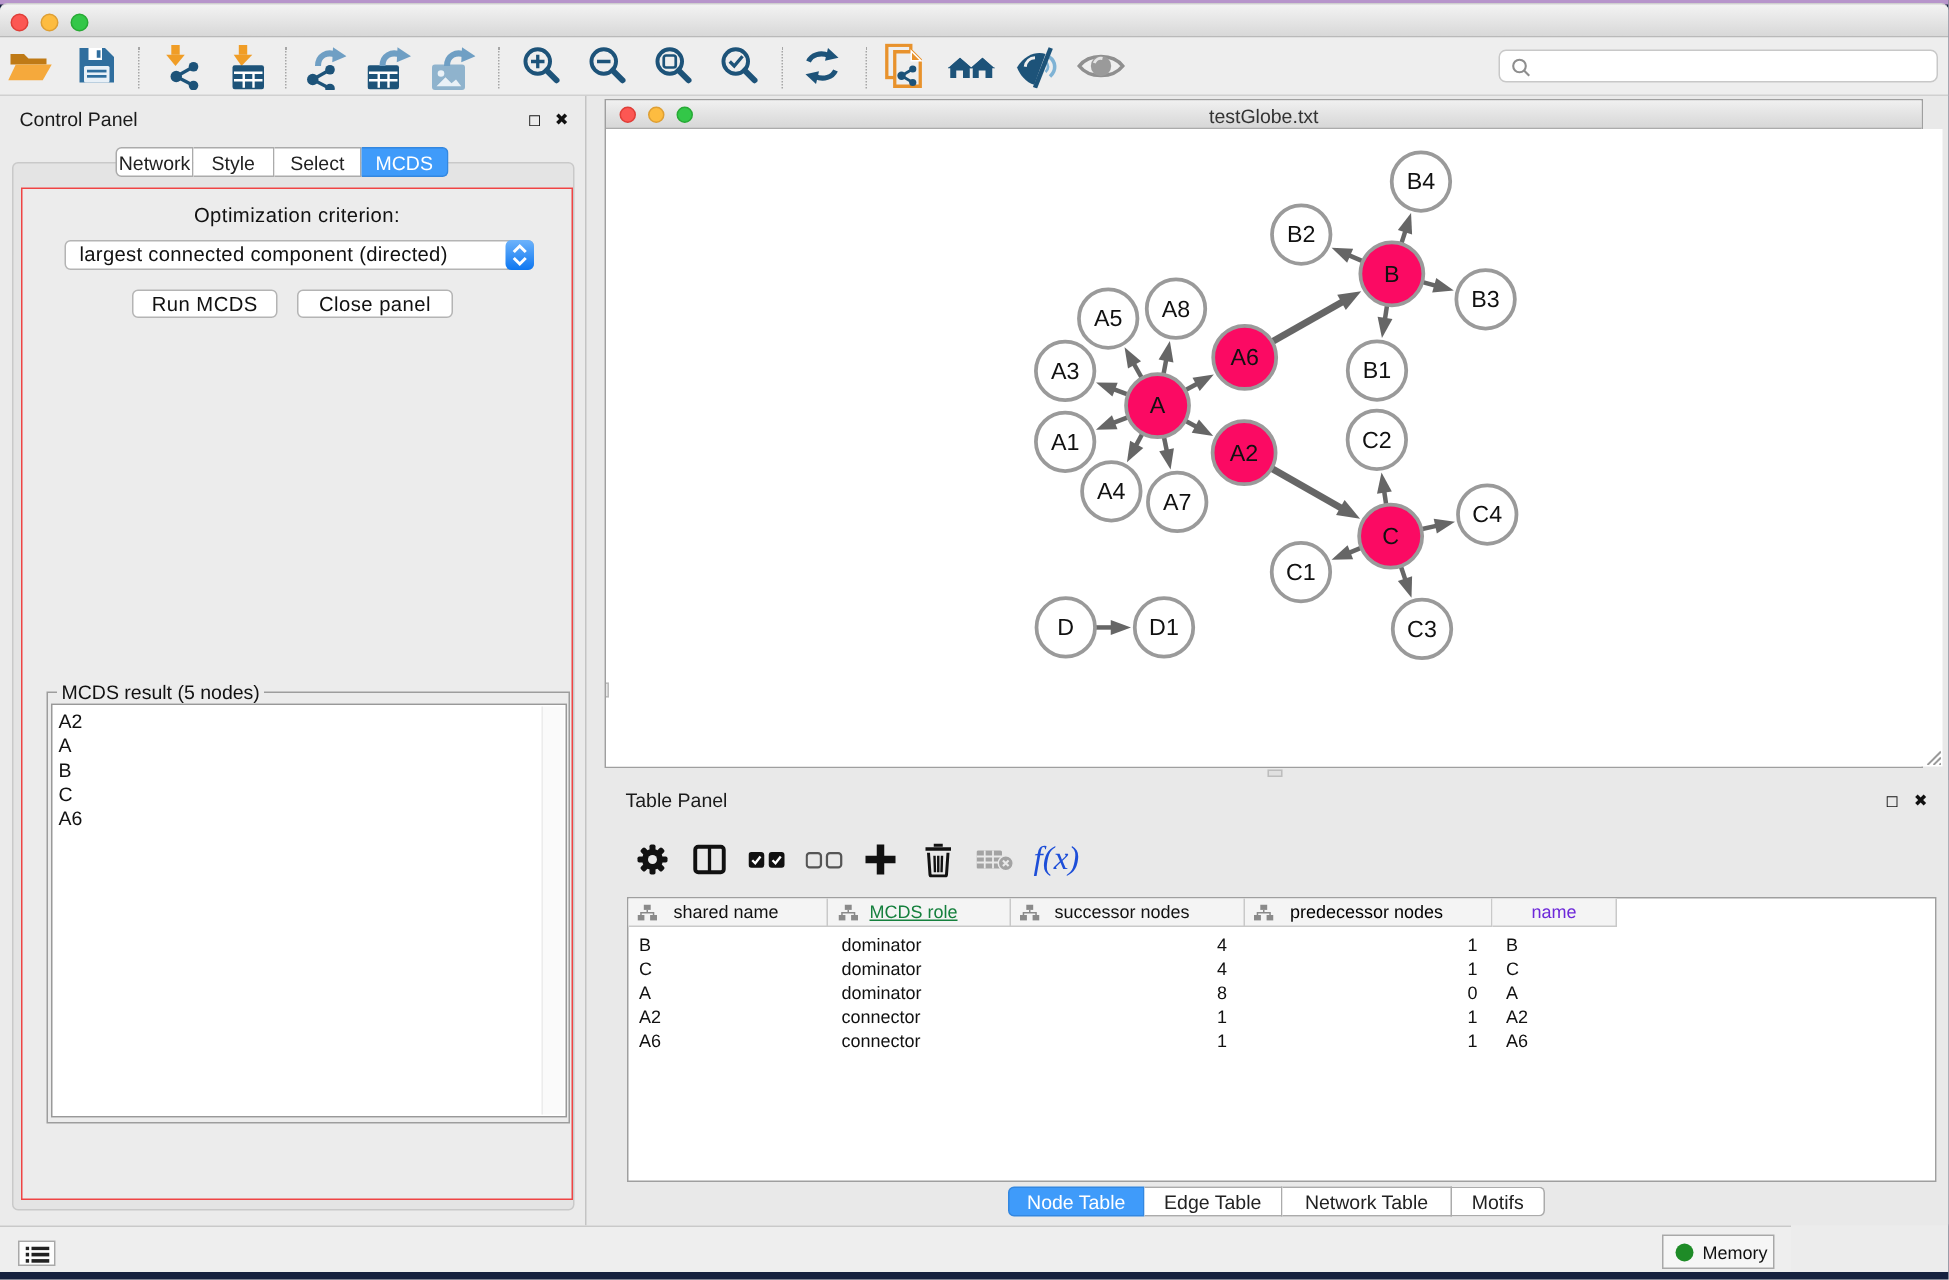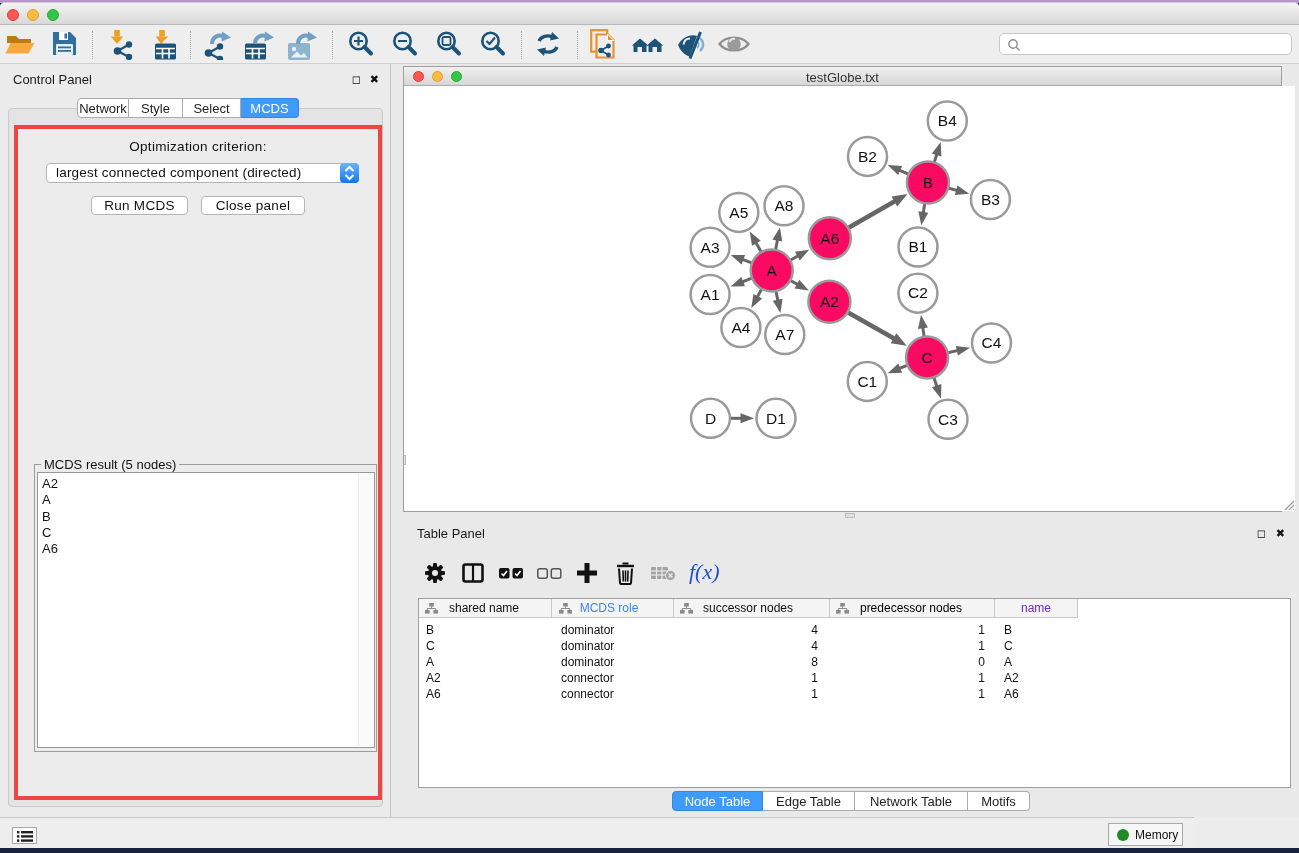--- a/index.html
+++ b/index.html
@@ -32,21 +32,21 @@
   
   .tabrow { position:absolute; display:flex; z-index:3; }
   .tab { height:20px; line-height:19px; font-size:13px; color:#222; background:#ffffff;
          border:1px solid #ababab; border-left:none; text-align:center;}
   .tab.first { border-left:1px solid #ababab; border-radius:4px 0 0 4px; }
   .tab.last { border-radius:0 4px 4px 0; }
   .tab.sel { background:#3f9bfa; color:#fff; border-color:#3387e0; }
   #cp-tabpane { position:absolute; left:8px; right:7px; top:44px; bottom:10px;
                 background:#e4e4e4; border:1px solid #c9c9c9; border-radius:4px; }
   #cp-inner { position:absolute; left:5px; right:0px; top:16px; bottom:6px; background:#ececec;
-              border:4px solid #ef4444; }
+              border:1px solid #ef4444; }
   #optlabel { position:absolute; width:100%; text-align:center; top:10px; font-size:13.5px; letter-spacing:0.3px; color:#111;}
   #combo { position:absolute; left:28px; top:34px; width:313px; height:20px; background:#fff;
            border:1px solid #b4b4b4; border-radius:4px; font-size:13.5px; letter-spacing:0.2px; color:#111;
            line-height:18px; padding-left:9px; }
   #combo .stepper { position:absolute; right:-1px; top:-1px; width:19px; height:20px; border-radius:4px;
            background:linear-gradient(#6db3fb,#0e77f1); }
   .btn { position:absolute; height:19px; background:#fff; border:1px solid #b4b4b4; border-radius:4px;
          font-size:13.5px; letter-spacing:0.3px; color:#111; text-align:center; line-height:17px;}
   
   #fieldset { position:absolute; left:16px; top:335px; right:1px; height:288px;
@@ -461,21 +461,21 @@
           <div style="position:absolute; top:1px; left:-15px; width:160px; text-align:center; font-size:12px; line-height:17px; color:#111;">shared name</div>
           <div class="th" style="left:133px; width:122px;"></div>
           <svg style="position:absolute; left:140px; top:4px;" width="13" height="11" viewBox="0 0 13 11">
             <g fill="#8a8a8a">
               <rect x="4.2" y="0" width="4.6" height="3.6"></rect>
               <rect x="0" y="7" width="4.6" height="3.6"></rect>
               <rect x="8.4" y="7" width="4.6" height="3.6"></rect>
             </g>
             <path d="M6.5,3.6 V5.5 M2.3,7 V5.5 H10.7 V7" stroke="#8a8a8a" stroke-width="1" fill="none"></path>
           </svg>
-          <div style="position:absolute; top:1px; left:110px; width:160px; text-align:center; font-size:12px; line-height:17px; color:#3b82f6;">MCDS role</div>
+          <div style="position:absolute; top:1px; left:110px; width:160px; text-align:center; font-size:12px; line-height:17px; color:#15803d;text-decoration:underline;">MCDS role</div>
           <div class="th" style="left:255px; width:156px;"></div>
           <svg style="position:absolute; left:261px; top:4px;" width="13" height="11" viewBox="0 0 13 11">
             <g fill="#8a8a8a">
               <rect x="4.2" y="0" width="4.6" height="3.6"></rect>
               <rect x="0" y="7" width="4.6" height="3.6"></rect>
               <rect x="8.4" y="7" width="4.6" height="3.6"></rect>
             </g>
             <path d="M6.5,3.6 V5.5 M2.3,7 V5.5 H10.7 V7" stroke="#8a8a8a" stroke-width="1" fill="none"></path>
           </svg>
           <div style="position:absolute; top:1px; left:249px; width:160px; text-align:center; font-size:12px; line-height:17px; color:#111;">successor nodes</div>

